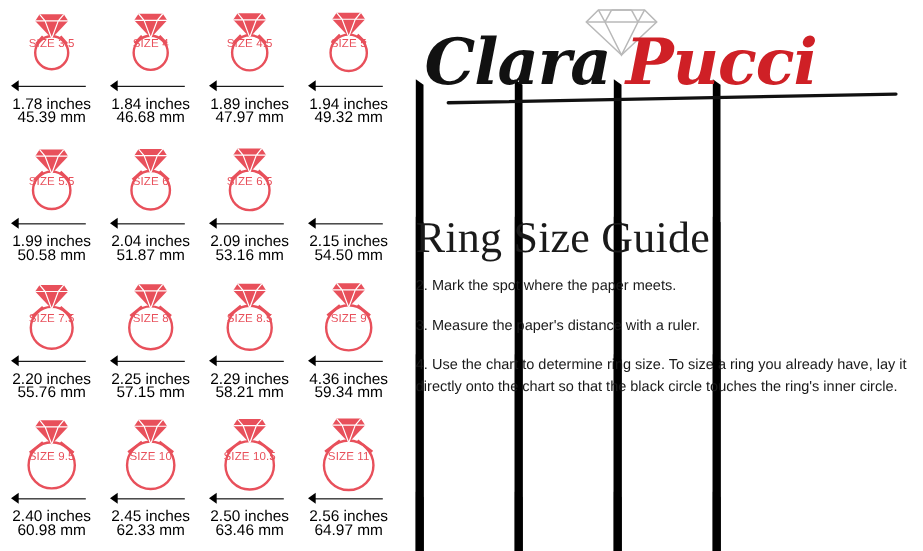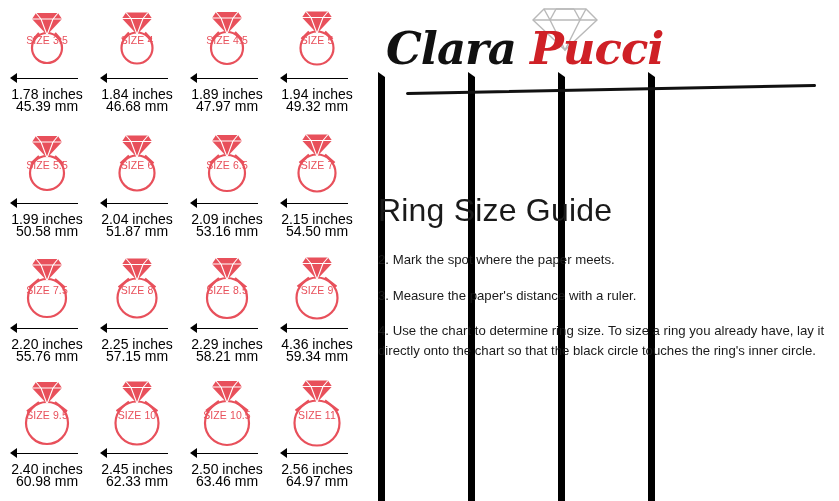--- a/index.html
+++ b/index.html
@@ -132,21 +132,21 @@
     position: absolute;
     left: 150px;
     top: 2px;
   }
   .logo-text {
     position: absolute;
     left: 8px;
     top: 18px;
     width: 450px;
     font-family: "DejaVu Serif", serif;
-    font-size: 45px;
+    font-size: 58px;
     font-style: italic;
     font-weight: bold;
     letter-spacing: -1px;
     white-space: nowrap;
   }
   .logo-clara { color: #111111; }
   .logo-pucci { color: #cf2026; margin-left: 14px; }
   .logo-underline {
     position: absolute;
     left: 28px;
@@ -155,22 +155,22 @@
     height: 3px;
     background: #111;
     transform: skewY(-1.1deg);
     border-radius: 2px;
   }
 
   .guide-title {
     position: absolute;
     left: 10px;
     top: 192px;
-    font-size: 32px;
-    font-family: Liberation Sans, sans-serif;
+    font-size: 40px;
+    font-family: Liberation Serif, serif;
     color: #1a1a1a;
     letter-spacing: 0.2px;
   }
 
   .steps {
     position: absolute;
     left: 10px;
     top: 250px;
     width: 452px;
   }
@@ -321,29 +321,20 @@
           <span class="arrow-head left"></span>
           <span class="arrow-line"></span>
           <span class="arrow-head right"></span>
         </div>
         <div class="meas">
           <div>2.09 inches</div>
           <div>53.16 mm</div>
         </div>
       </div>
       <div class="cell">
-        <div class="ring-wrap">
-          <svg width="68" height="76" viewBox="0 0 68 76" class="ring-svg">
-            <circle cx="34" cy="46" r="18.5" fill="none" stroke="#e8505b" stroke-width="2.2"></circle>
-            <path d="M23 7.5 L45 7.5 L49 13.5 L34 29.5 L19 13.5 Z" fill="#e8505b"></path>
-            <path d="M19 13.5 L49 13.5 M23 7.5 L28 13.5 M45 7.5 L40 13.5 M28 13.5 L34 29.5 M40 13.5 L34 29.5" stroke="#ffffff" stroke-width="1.1" fill="none"></path>
-            <path d="M26 27.5 L16.5 35.825 M42 27.5 L51.5 35.825" stroke="#e8505b" stroke-width="2.2" fill="none"></path>
-          </svg>
-          <div class="size-label">SIZE 7</div>
-        </div>
         <div class="arrow-row">
           <span class="arrow-head left"></span>
           <span class="arrow-line"></span>
           <span class="arrow-head right"></span>
         </div>
         <div class="meas">
           <div>2.15 inches</div>
           <div>54.50 mm</div>
         </div>
       </div>

